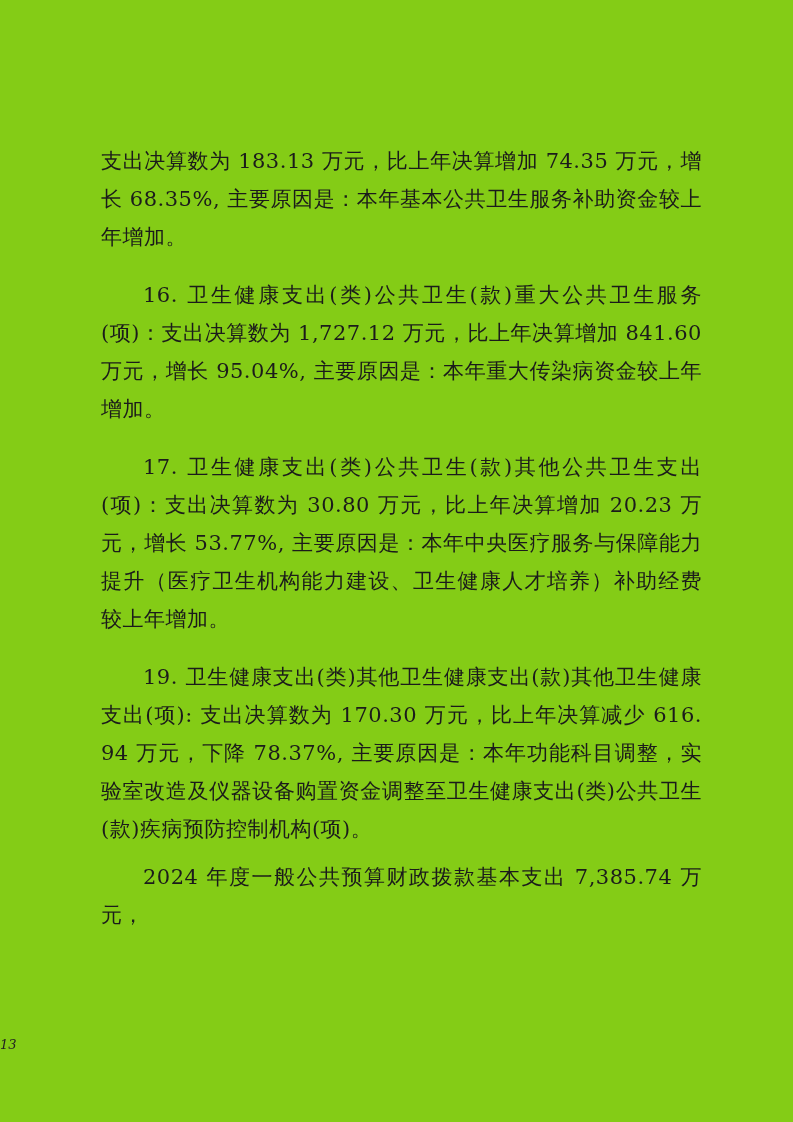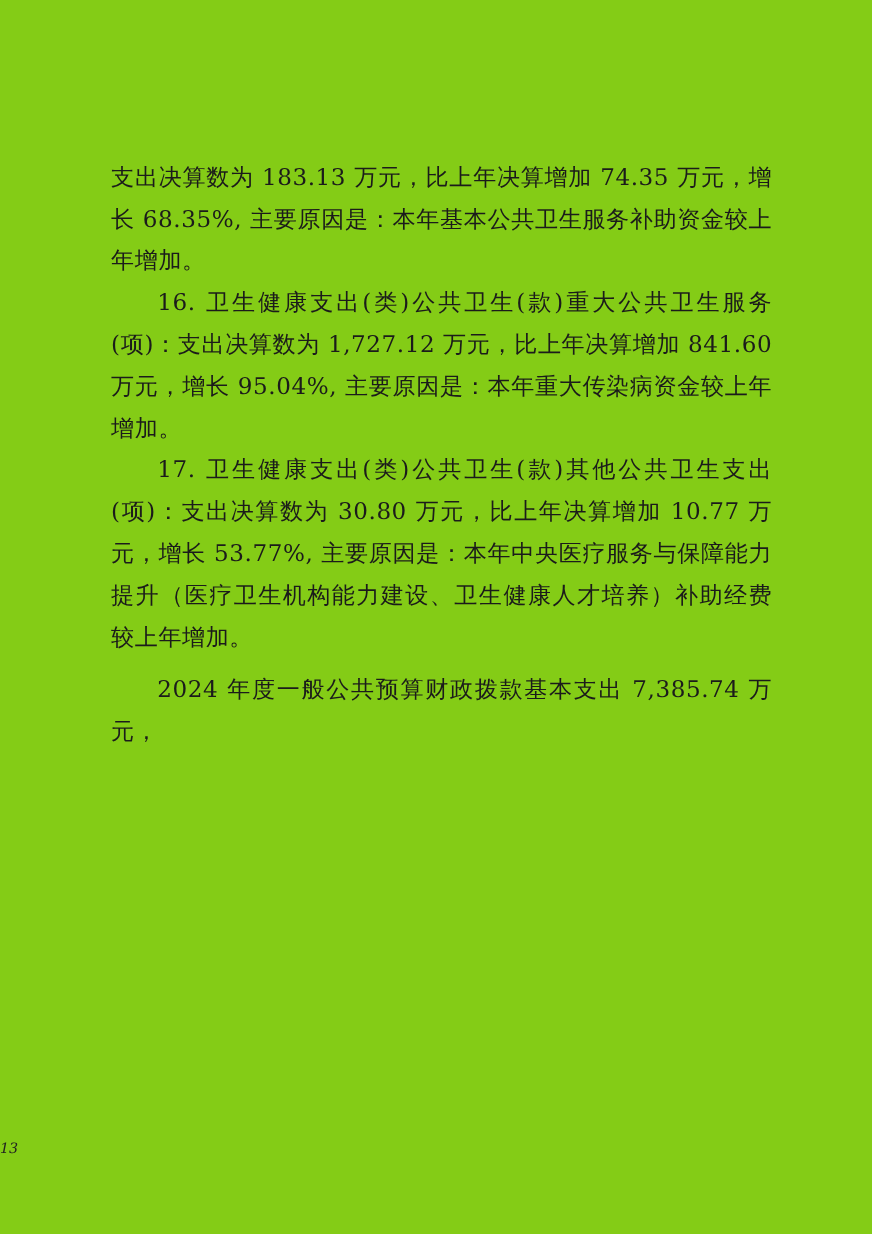--- a/index.html
+++ b/index.html
@@ -28,20 +28,21 @@
     margin: 0;
     font-size: 21px;
     line-height: 38px;
     letter-spacing: 0.5px;
     text-align: justify;
     text-justify: inter-ideograph;
     word-break: break-all;
   }
   .para.indent {
     text-indent: 2em;
+    margin-top: 20px;
   }
   .heading {
     margin: 10px 0 0 0;
     font-size: 21px;
     line-height: 38px;
     font-weight: 700;
     letter-spacing: 0.5px;
     text-indent: 2em;
     font-family: "DejaVu Sans", "Liberation Sans", sans-serif;
   }
@@ -61,17 +62,18 @@
   }
 </style>
 </head>
 <body>
 
 <div class="page">
   <div class="content">
 
   <p class="para">支出决算数为 183.13 万元，比上年决算增加 74.35 万元，增长 68.35%, 主要原因是：本年基本公共卫生服务补助资金较上年增加。</p>
       <p class="para indent">16. 卫生健康支出(类)公共卫生(款)重大公共卫生服务(项)：支出决算数为 1,727.12 万元，比上年决算增加 841.60 万元，增长 95.04%, 主要原因是：本年重大传染病资金较上年增加。</p>
-      <p class="para indent">17. 卫生健康支出(类)公共卫生(款)其他公共卫生支出(项)：支出决算数为 30.80 万元，比上年决算增加 10.77 万元，增长 53.77%, 主要原因是：本年中央医疗服务与保障能力提升（医疗卫生机构能力建设、卫生健康人才培养）补助经费较上年增加。</p>
+      <p class="para indent">17. 卫生健康支出(类)公共卫生(款)其他公共卫生支出(项)：支出决算数为 30.80 万元，比上年决算增加 20.23 万元，增长 53.77%, 主要原因是：本年中央医疗服务与保障能力提升（医疗卫生机构能力建设、卫生健康人才培养）补助经费较上年增加。</p>
+      <p class="para indent">19. 卫生健康支出(类)其他卫生健康支出(款)其他卫生健康支出(项): 支出决算数为 170.30 万元，比上年决算减少 616.94 万元，下降 78.37%, 主要原因是：本年功能科目调整，实验室改造及仪器设备购置资金调整至卫生健康支出(类)公共卫生(款)疾病预防控制机构(项)。</p>
       <p class="para indent after-heading">2024 年度一般公共预算财政拨款基本支出 7,385.74 万元，</p>
     </div>
   <div class="page-number">13</div>
 </div>
 
 </body></html>

